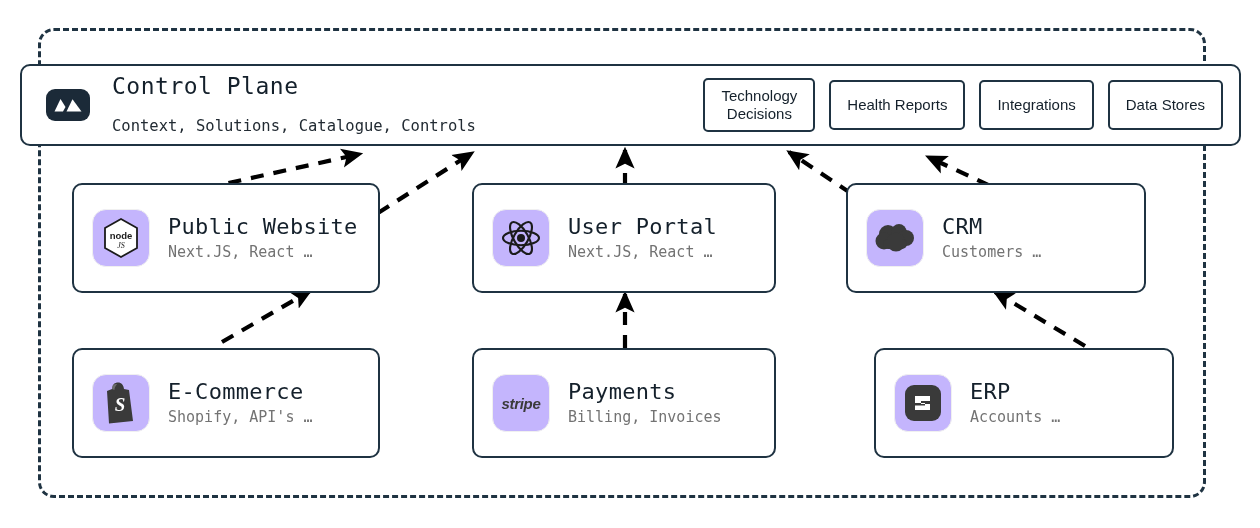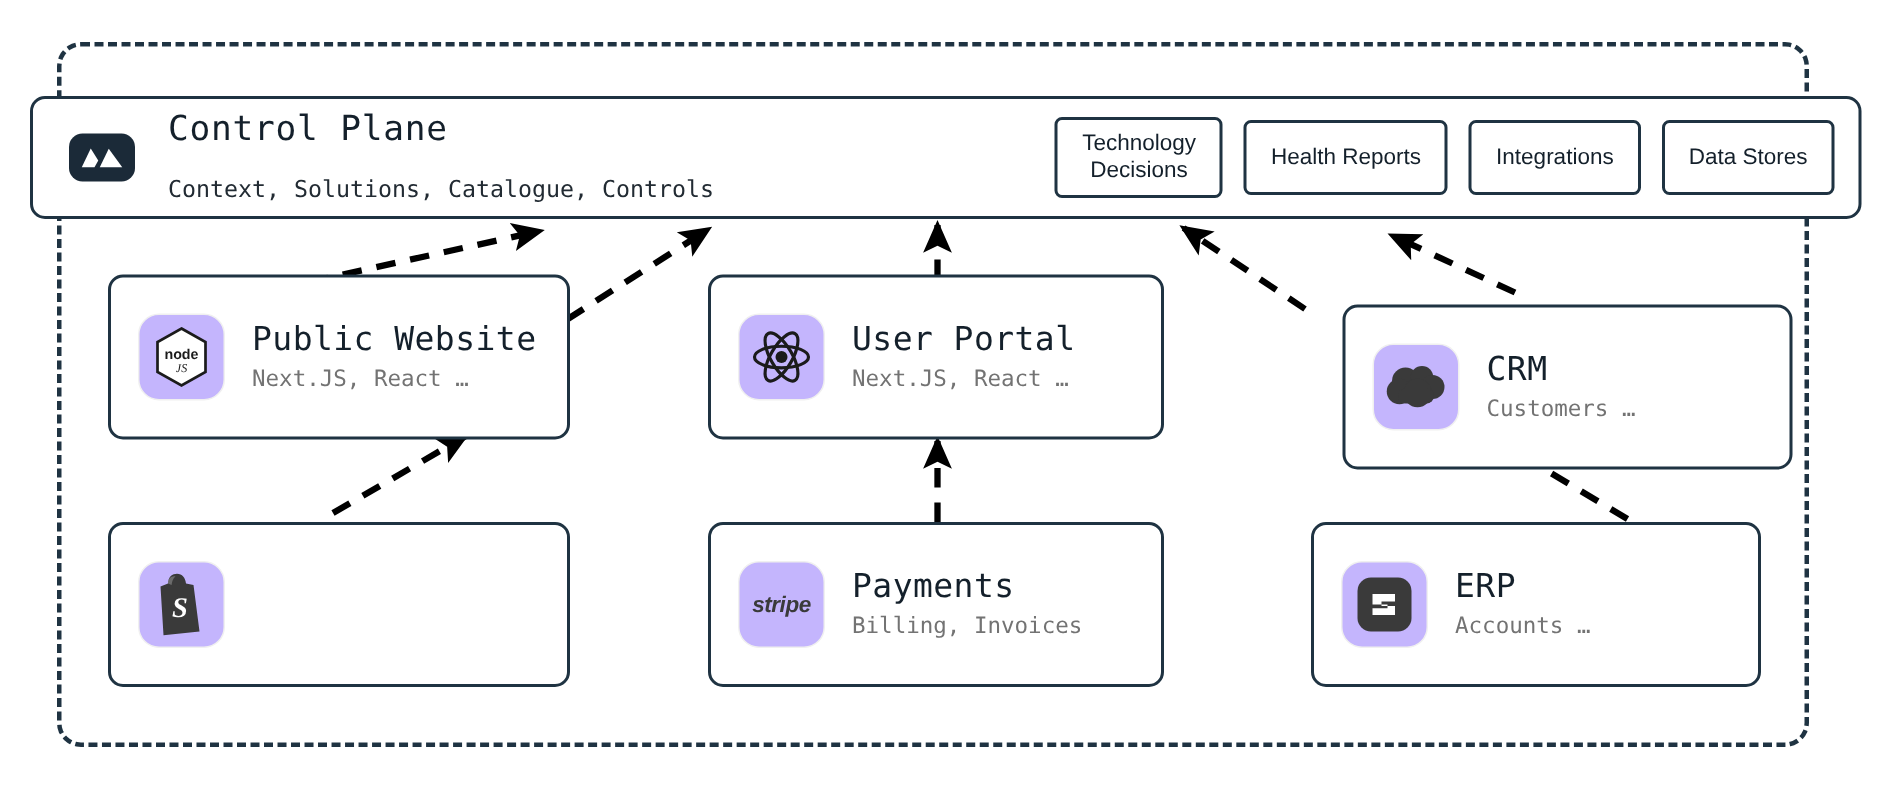--- a/index.html
+++ b/index.html
@@ -192,21 +192,21 @@
         </g>
         <circle cx="22" cy="22" r="4" fill="#1b1b1b"></circle>
       </svg>
     </div>
     <div class="card-text">
       <div class="card-title">User Portal</div>
       <div class="card-sub">Next.JS, React …</div>
     </div>
   </div>
 
-  <div class="card" style="left:895px; top:183px; width:300px; height:110px;margin-top:20px;">
+  <div class="card" style="left:846px; top:183px; width:300px; height:110px;">
     <div class="card-icon">
       <svg width="46" height="34" viewBox="0 0 46 34" aria-hidden="true">
         <g fill="#3a3a3a">
           <circle cx="16" cy="13" r="9"></circle>
           <circle cx="27" cy="10.5" r="7.5"></circle>
           <circle cx="34" cy="17" r="8"></circle>
           <circle cx="12" cy="20" r="8.5"></circle>
           <circle cx="24" cy="21" r="9.5"></circle>
           <rect x="11" y="18" width="24" height="10" rx="5"></rect>
         </g>
@@ -219,20 +219,24 @@
   </div>
 
   <div class="card" style="left:72px; top:348px; width:308px; height:110px;">
     <div class="card-icon">
       <svg width="38" height="44" viewBox="0 0 38 44" aria-hidden="true">
         <path d="M10 8 C10 3.5 13 1.5 16 1.5 C19.5 1.5 21.5 4 22 8 L27 9 L31 40 L7 42.5 L5 10 Z" fill="#3a3a3a"></path>
         <path d="M10 8 C10 4.5 12.5 2.6 15 3.2 C13.2 5 12.6 7 12.4 9" fill="#ffffff" opacity="0.25"></path>
         <text x="18" y="30" text-anchor="middle" fill="#ffffff" font-family="Liberation Serif, serif" font-size="19" font-style="italic" font-weight="bold">S</text>
       </svg>
     </div>
+    <div class="card-text">
+      <div class="card-title">E-Commerce</div>
+      <div class="card-sub">Shopify, API's …</div>
+    </div>
   </div>
 
   <div class="card" style="left:874px; top:348px; width:300px; height:110px;">
     <div class="card-icon">
       <svg width="40" height="40" viewBox="0 0 40 40" aria-hidden="true">
         <rect x="2" y="2" width="36" height="36" rx="9" fill="#3a3a3a"></rect>
         <path d="M12 13 H27 V18 H18 V21 H27 V27 H12 V22.5 H22 V20 H12 Z" fill="#ffffff"></path>
       </svg>
     </div>
     <div class="card-text">

